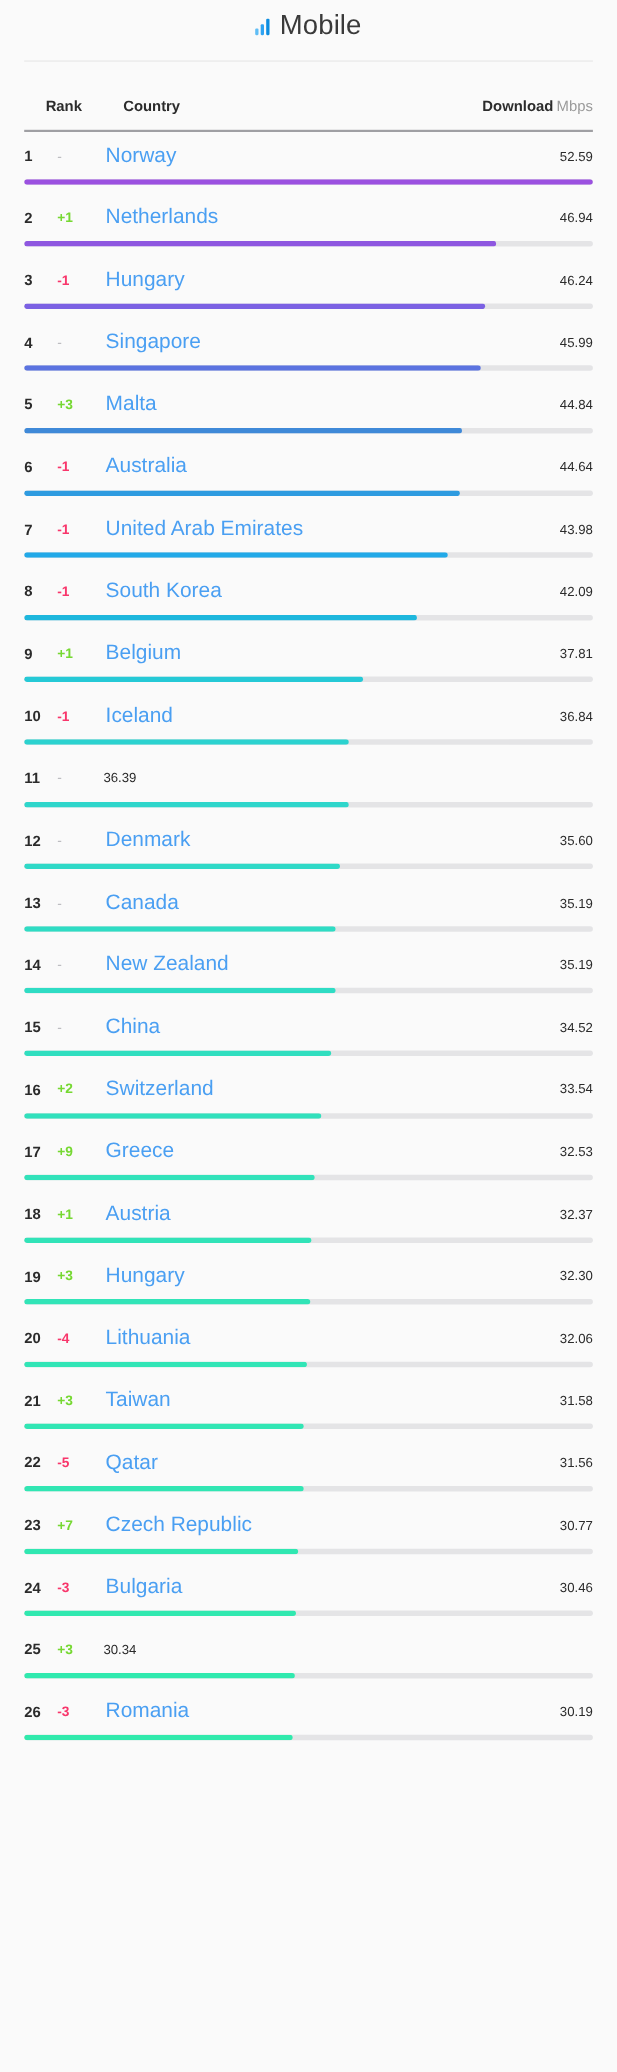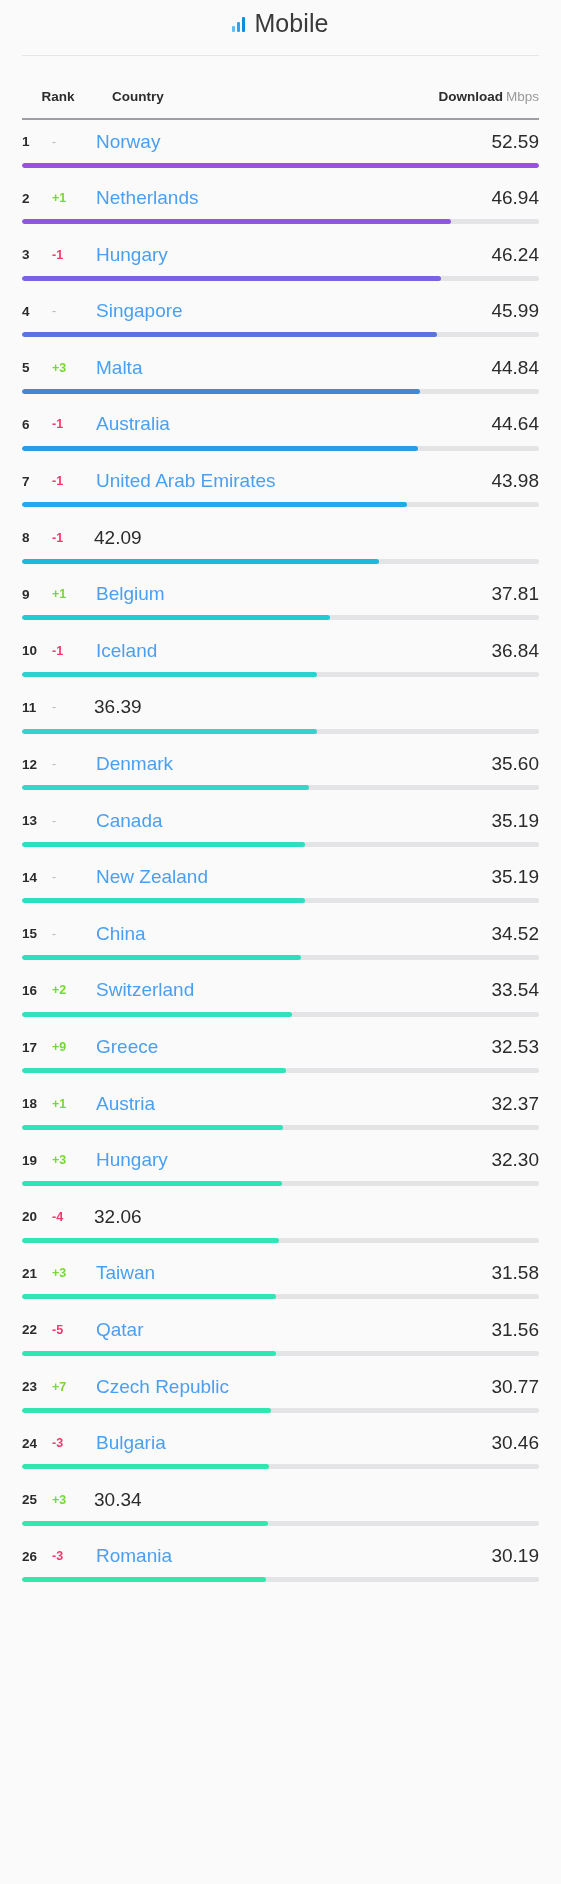--- a/index.html
+++ b/index.html
@@ -131,21 +131,21 @@
   .r-delta.down { color: #f8366b; }
   .r-delta.flat { color: #b6b6bb; font-weight: normal; }
   .r-country {
     flex: 1;
     font-size: 19px;
     color: #4a9ff2;
     padding-left: 2px;
     cursor: pointer;
   }
   .r-value {
-    font-size: 19px;
+    font-size: 12px;
     color: #2b2b2b;
     text-align: right;
     white-space: nowrap;
   }
 
   .track {
     position: absolute;
     left: 0;
     right: 0;
     bottom: 9px;
@@ -258,20 +258,21 @@
           <div class="r-value">43.98</div>
         </div>
         <div class="track">
           <div class="fill" style="width: 74.5%; background: rgb(34, 169, 232);"></div>
         </div>
       </div>
       <div class="row">
         <div class="row-line">
           <div class="r-rank">8</div>
           <div class="r-delta down">-1</div>
+          <a class="r-country">South Korea</a>
           <div class="r-value">42.09</div>
         </div>
         <div class="track">
           <div class="fill" style="width: 69%; background: rgb(30, 183, 221);"></div>
         </div>
       </div>
       <div class="row">
         <div class="row-line">
           <div class="r-rank">9</div>
           <div class="r-delta up">+1</div>
@@ -388,20 +389,21 @@
           <div class="r-value">32.30</div>
         </div>
         <div class="track">
           <div class="fill" style="width: 50.2%; background: rgb(49, 228, 183);"></div>
         </div>
       </div>
       <div class="row">
         <div class="row-line">
           <div class="r-rank">20</div>
           <div class="r-delta down">-4</div>
+          <a class="r-country">Lithuania</a>
           <div class="r-value">32.06</div>
         </div>
         <div class="track">
           <div class="fill" style="width: 49.8%; background: rgb(49, 229, 182);"></div>
         </div>
       </div>
       <div class="row">
         <div class="row-line">
           <div class="r-rank">21</div>
           <div class="r-delta up">+3</div>

